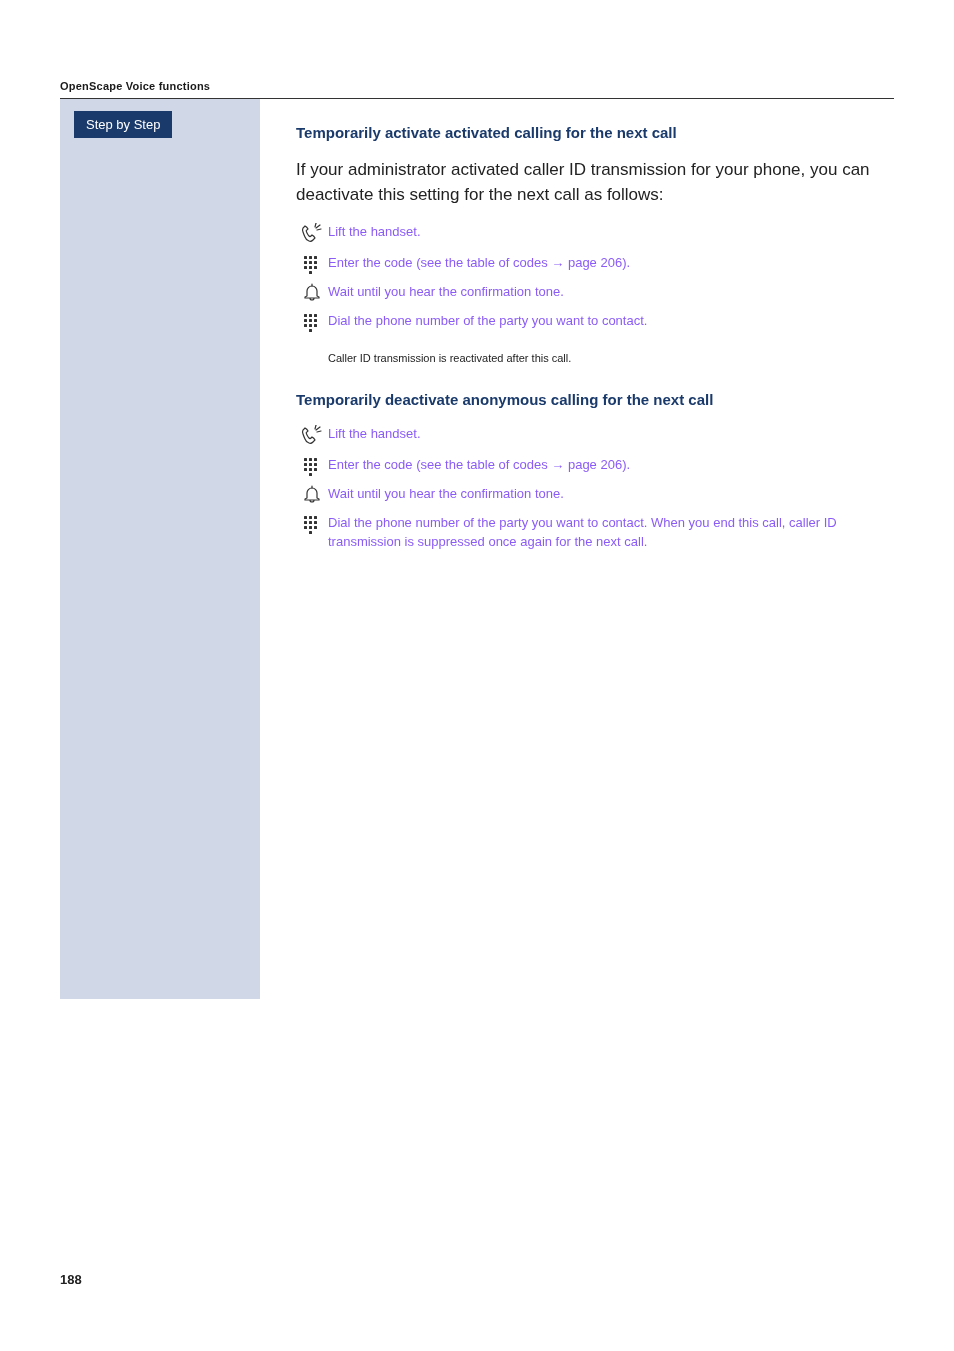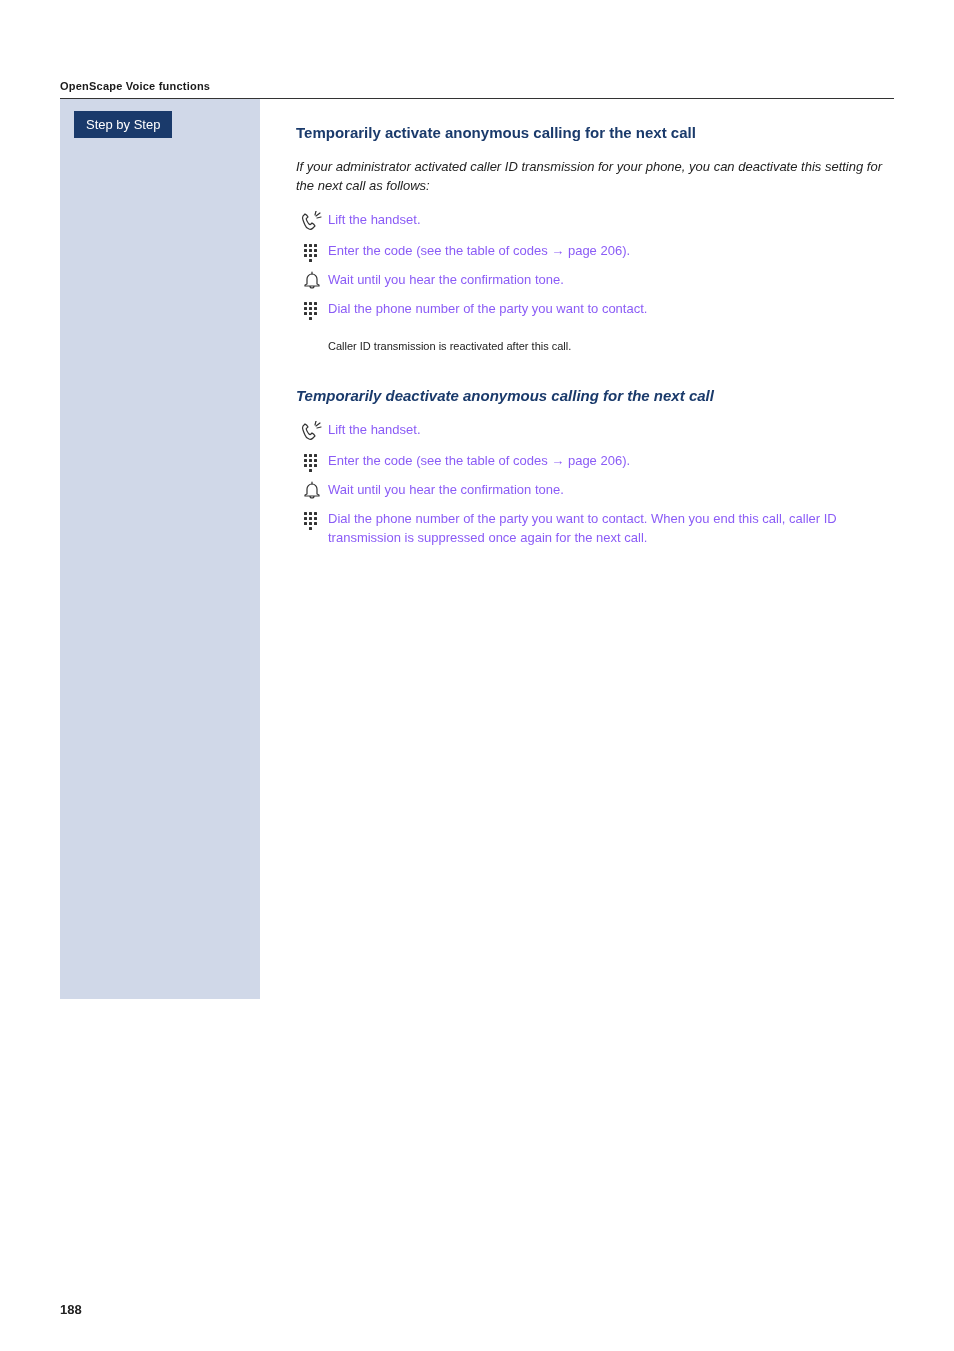--- a/index.html
+++ b/index.html
@@ -71,25 +71,24 @@
     .section-heading {
       font-size: 15px;
       font-weight: bold;
       color: #1a3a6b;
       margin-top: 24px;
       margin-bottom: 14px;
       line-height: 1.3;
     }
 
     .section-intro {
-      font-size: 13px;
+      font-size: 17px;
       color: #222222;
       margin-bottom: 14px;
       line-height: 1.5;
-      font-style: italic;
     }
 
     .step-list {
       list-style: none;
       padding: 0;
       margin: 0 0 18px 0;
     }
 
     .step-item {
       display: flex;
@@ -119,50 +118,49 @@
     .note-text {
       font-size: 11px;
       color: #222222;
       margin-left: 32px;
       margin-bottom: 8px;
       line-height: 1.5;
     }
 
     .page-number {
       position: absolute;
-      bottom: 34px;
+      bottom: 64px;
       left: 60px;
       font-size: 13px;
       font-weight: bold;
       color: #222222;
     }
 
     .section2-heading {
-      margin-top: 32px;
-      font-style: italic;
+      margin-top: 24px;
     }
   </style>
 </head>
 <body>
 
 <div class="page">
 
   <div class="section-label">OpenScape Voice functions</div>
   <hr class="divider">
 
   <div class="main-layout">
 
     <div class="left-panel">
       <div class="step-by-step-box">Step by Step</div>
     </div>
 
     <div class="right-panel">
 
       <div>
-        <div class="section-heading">Temporarily activate anonymous calling for the next call</div>
+        <div class="section-heading">Temporarily activate activated calling for the next call</div>
         <div class="section-intro">If your administrator activated caller ID transmission for your phone, you can deactivate this setting for the next call as follows:</div>
 
         <ul class="step-list">
           <li class="step-item">
             <span class="step-icon">
 
               <svg width="22" height="22" viewBox="0 0 22 22" fill="none" xmlns="http://www.w3.org/2000/svg">
                 <path d="M4 14 C4 14 5 17 8 18 C8 18 10 19 12 17 L14 15 C14 15 13 13 11 12 L10 13 C10 13 9 14 8 13 C8 13 7 12 6 10 C5 8 5 7 6 7 L7 6 C7 6 6 4 4 3 L2 5 C2 5 1 7 2 9 C2 9 3 12 4 14 Z" stroke="#333" stroke-width="1.2" fill="none"></path>
                 <path d="M15 5 L19 2" stroke="#333" stroke-width="1.2" stroke-linecap="round"></path>
                 <path d="M16 7 L20 6" stroke="#333" stroke-width="1.2" stroke-linecap="round"></path>

